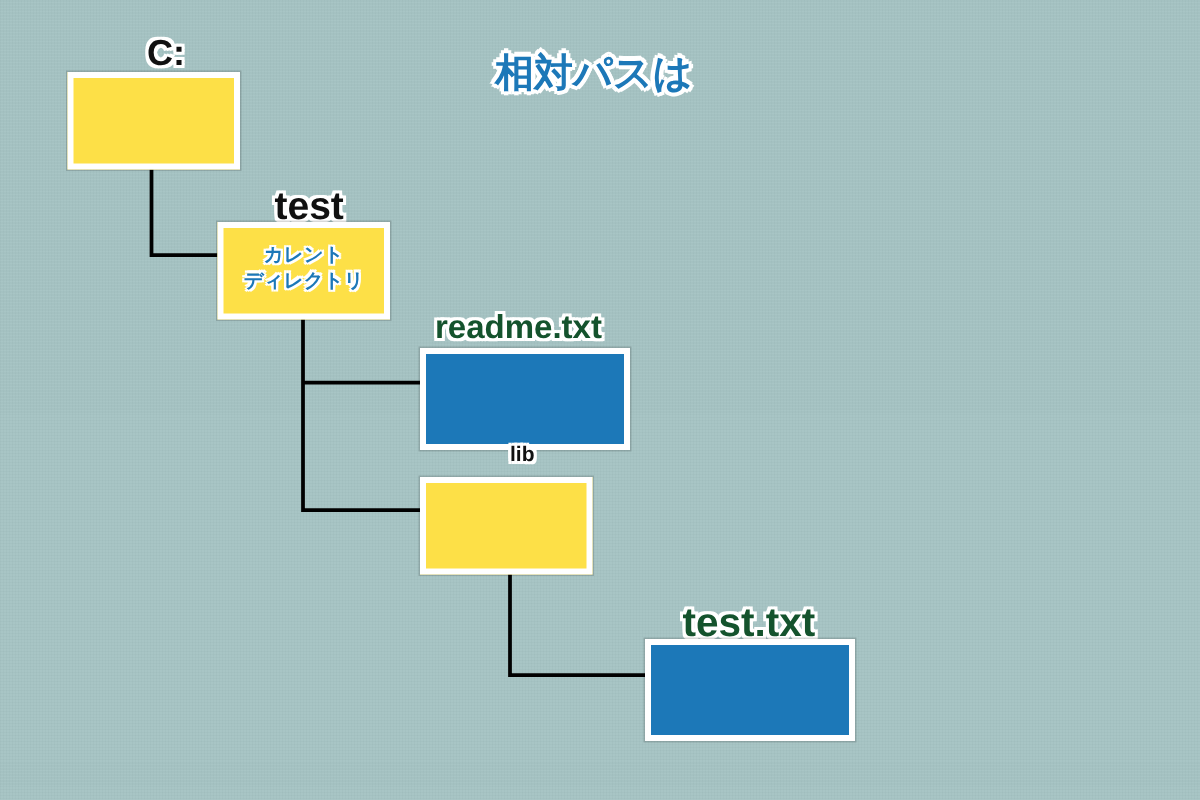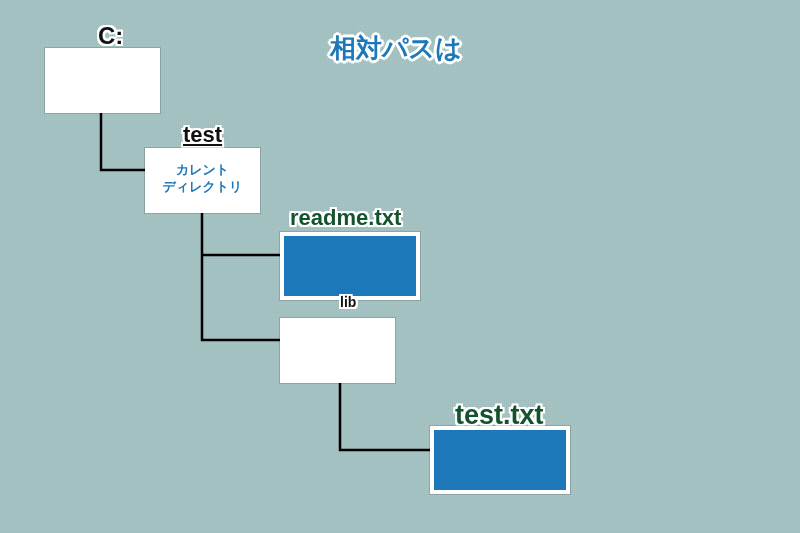--- a/index.html
+++ b/index.html
@@ -12,21 +12,21 @@
       repeating-linear-gradient(90deg, rgba(120,150,150,0.08) 0px, rgba(120,150,150,0.08) 1px, transparent 1px, transparent 2px);
     position: relative;
     font-family: "Hiragino Sans", "Meiryo", sans-serif;
     overflow: hidden;
   }
   .node {
     position: absolute;
     border: 4px solid #fff;
     box-shadow: 0 0 0 1px rgba(0,0,0,0.15);
   }
-  .folder { background: #ffffff; }
+  .folder { background: #fde047; }
   .file { background: #1c78b8; }
   .label {
     position: absolute;
     font-weight: 900;
     color: #111;
     text-shadow:
       -2px -2px 0 #fff, 2px -2px 0 #fff, -2px 2px 0 #fff, 2px 2px 0 #fff,
       -2px 0 0 #fff, 2px 0 0 #fff, 0 -2px 0 #fff, 0 2px 0 #fff;
   }
   .label-blue {
@@ -74,21 +74,21 @@
   <path d="M 340 380 L 340 450 L 430 450" stroke="#000" stroke-width="2.5" fill="none"></path>
 </svg>
 
 <div class="title" style="left:330px; top:28px;">
   <span>相対パスは</span><br>
 </div>
 
 <div class="label" style="left:98px; top:22px; font-size:24px;">C:</div>
 <div class="node folder" style="left:45px; top:48px; width:115px; height:65px;"></div>
 
-<div class="label" style="left:183px; top:122px; font-size:22px;text-decoration:underline;">test</div>
+<div class="label" style="left:183px; top:122px; font-size:26px;">test</div>
 <div class="node folder" style="left:145px; top:148px; width:115px; height:65px;">
   <div class="sub-label" style="left:0; right:0; top:10px;">
     <span>カレント</span><br>
     <span>ディレクトリ</span>
   </div>
 </div>
 
 <div class="label label-blue" style="left:290px; top:205px; font-size:22px;">readme.txt</div>
 <div class="node file" style="left:280px; top:232px; width:140px; height:68px;"></div>
 

